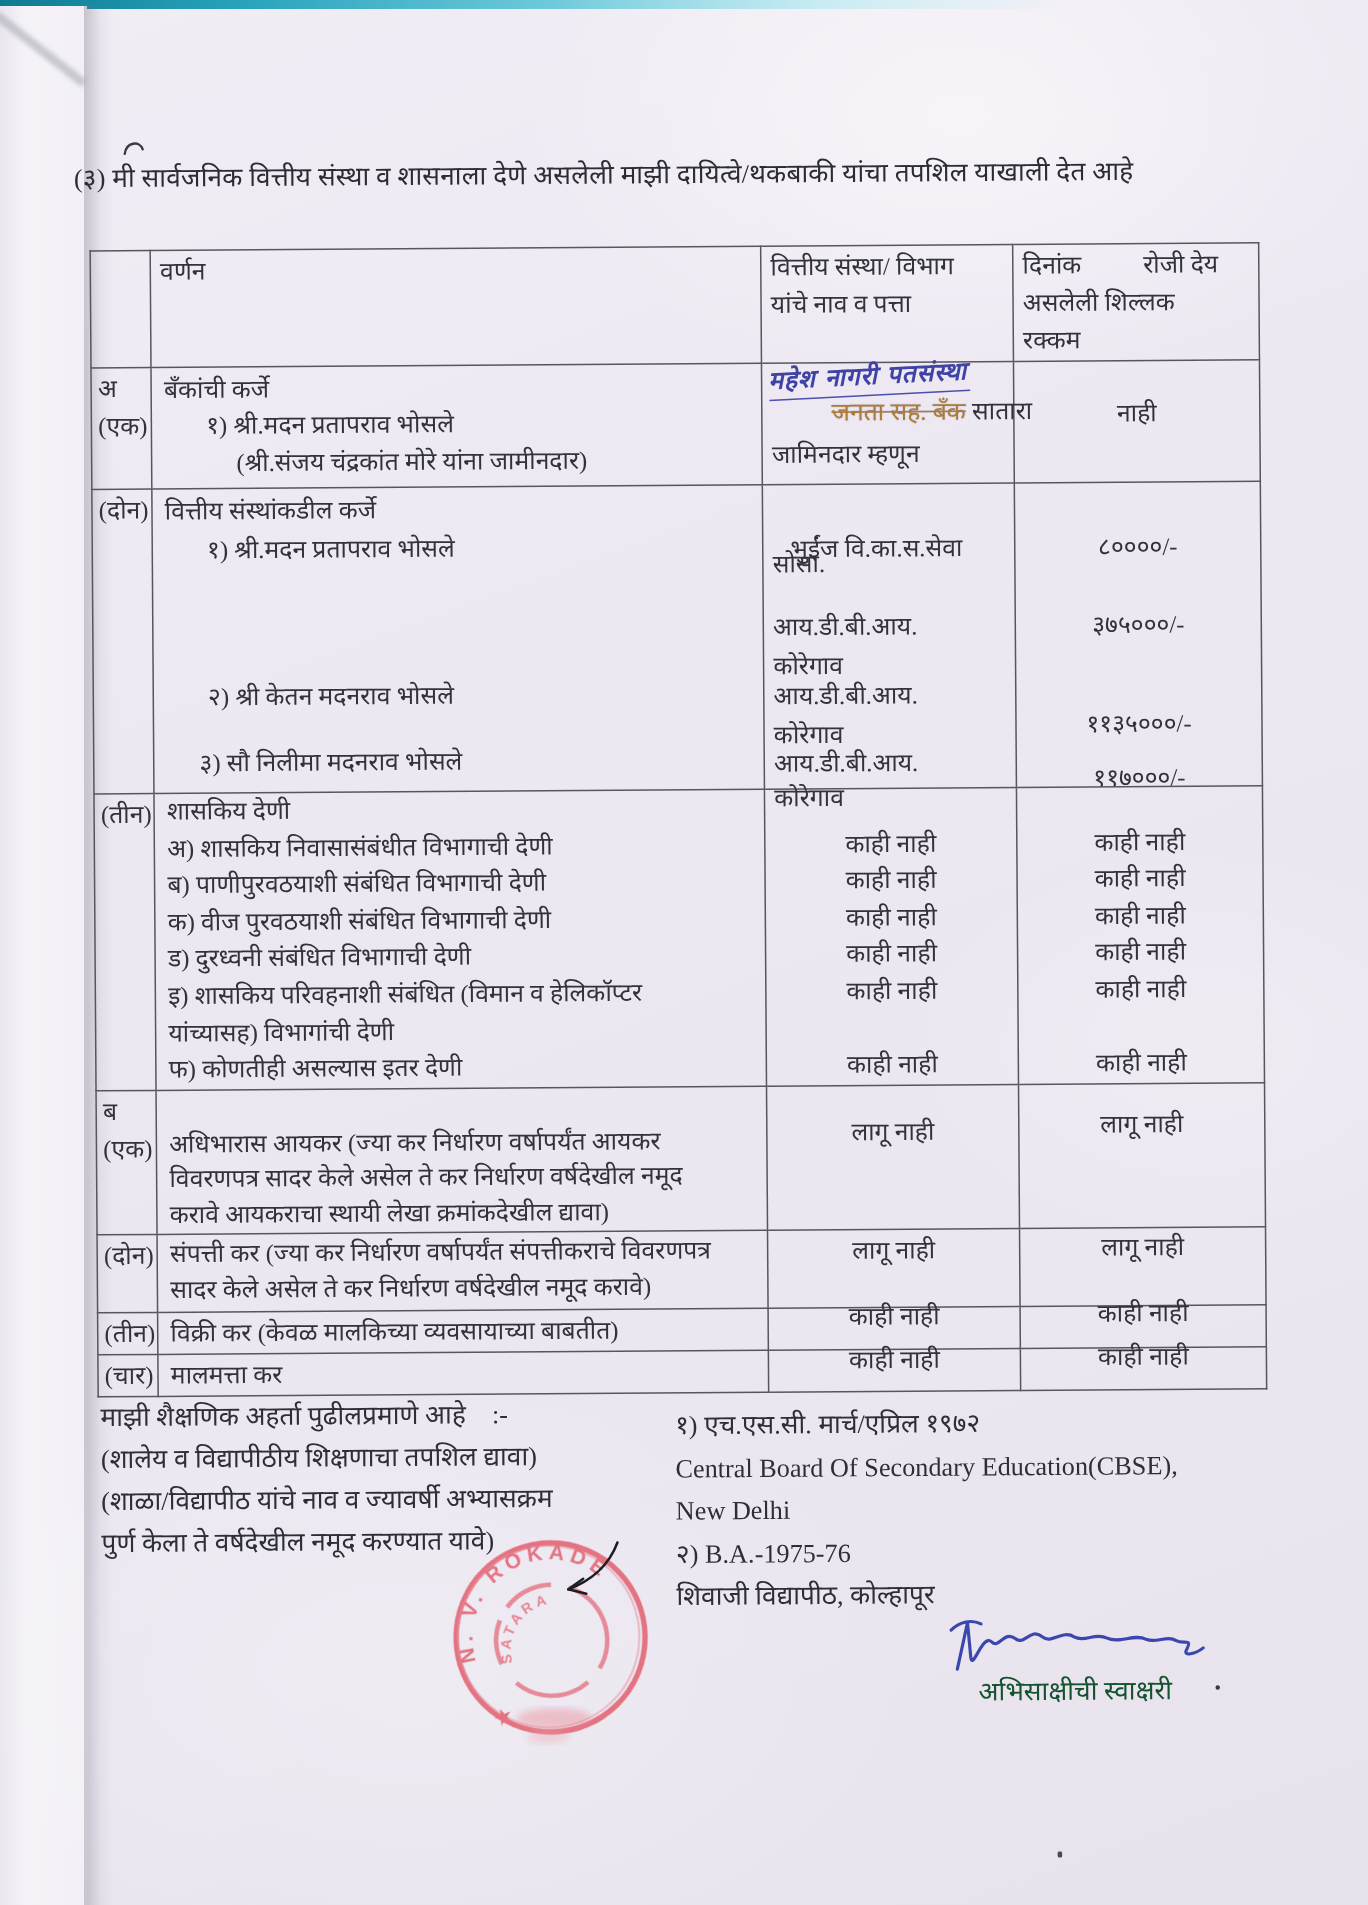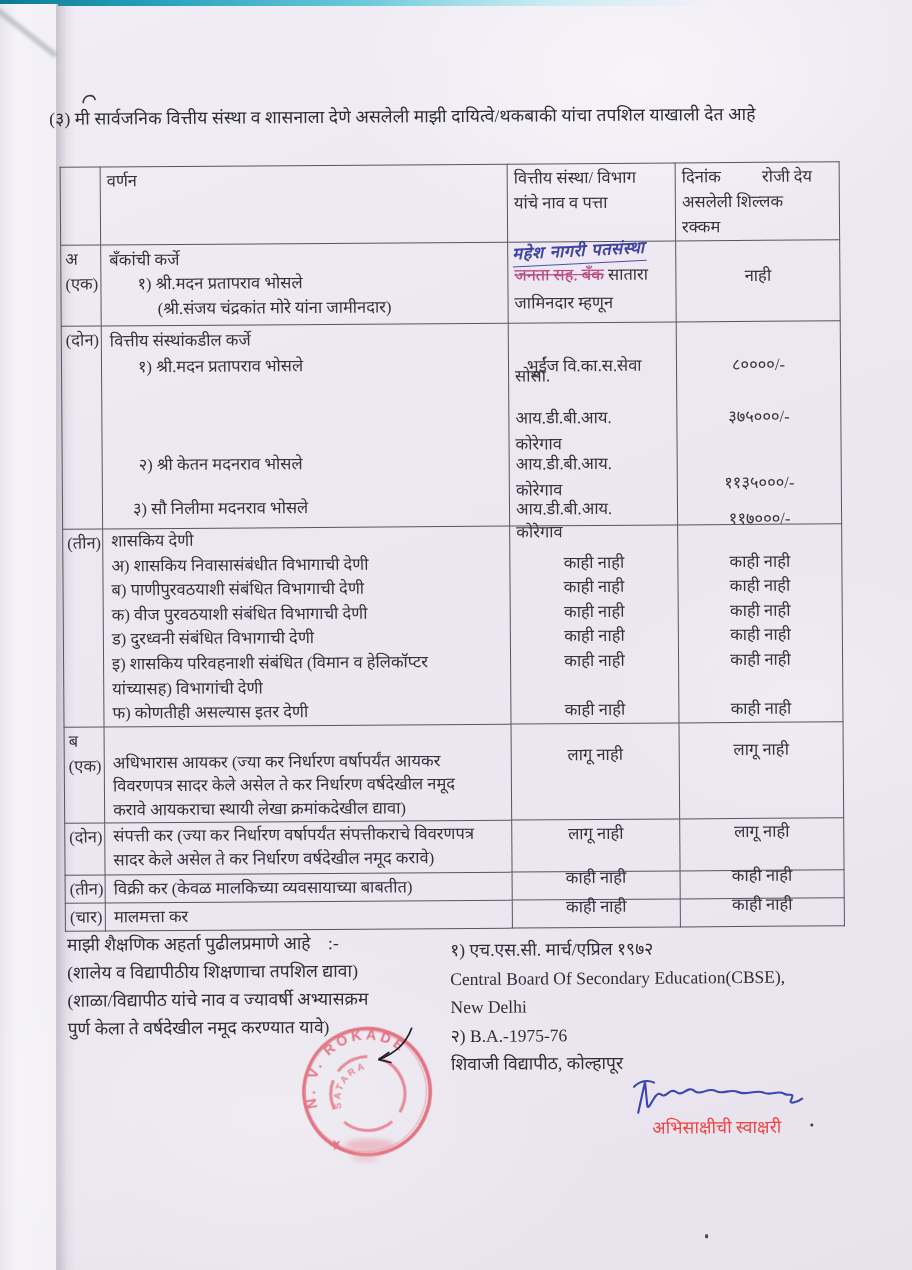--- a/index.html
+++ b/index.html
@@ -37,24 +37,24 @@
   .c-idx{padding-left:4px !important;padding-right:2px !important;font-size:16px;}
   .c-val{text-align:center;}
   td.rel{position:relative;padding:0 !important;}
   .abs{position:absolute;white-space:nowrap;}
   .ln{height:24.6px;line-height:24.6px;white-space:nowrap;}
   .ln-ind{padding-left:8px;}
   .ln-c{text-align:center;}
   .hw-blue{display:inline-block;color:#3f44a4;font-family:"DejaVu Sans",sans-serif;
     font-style:italic;font-size:16.5px;font-weight:bold;transform:rotate(-2.5deg);
     border-bottom:1.6px solid #4a4fae;padding:0 2px 0 0;letter-spacing:.5px;}
-  .struck{color:#be185d;text-decoration:line-through;text-shadow:0 0 1px rgba(90,96,150,.55);opacity:.8;}
+  .struck{color:#a16207;text-decoration:line-through;text-shadow:0 0 1px rgba(90,96,150,.55);opacity:.8;margin-left:40px;}
   .edu-left{position:absolute;left:64px;top:928px;font-size:17.5px;line-height:28px;color:#2f2e37;}
   .edu-right{position:absolute;left:447px;top:936px;font-size:17.5px;line-height:28.5px;color:#2f2e37;}
-  .sig-caption{position:absolute;left:648px;top:1116px;font-size:17.5px;color:#ef4444;}
+  .sig-caption{position:absolute;left:648px;top:1116px;font-size:17.5px;color:#14532d;}
   .sig-dot{position:absolute;left:806px;top:1126px;width:3px;height:3px;border-radius:50%;background:#3a3943;}
   .stamp-wrap{position:absolute;left:277px;top:1001px;width:172px;height:172px;}
   .arrow-wrap{position:absolute;left:350px;top:1022px;width:80px;height:60px;}
   .sig-wrap{position:absolute;left:628px;top:1076px;width:185px;height:46px;}
   .speck{position:absolute;width:3px;height:4px;background:#4a4a50;border-radius:1px;}
 </style>
 </head>
 <body>
 
 <div class="scan-strip"></div>

